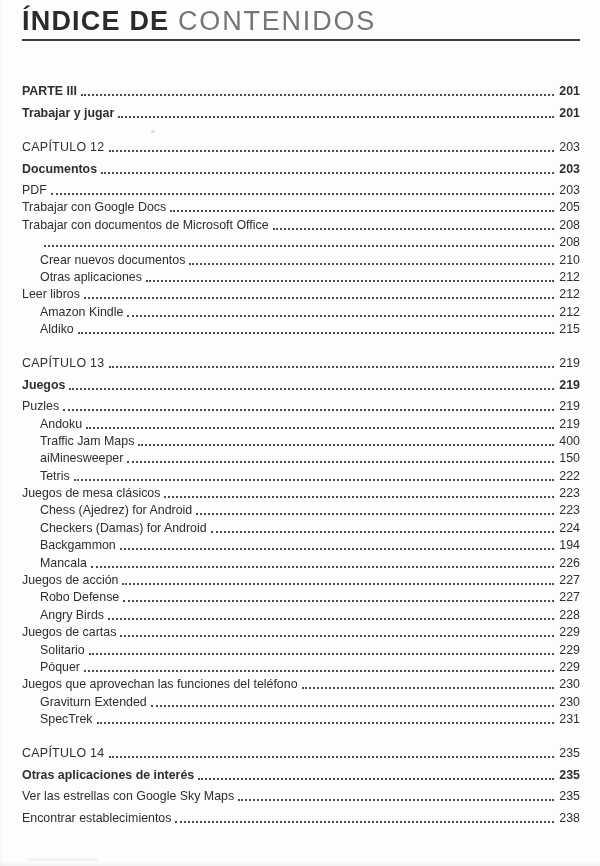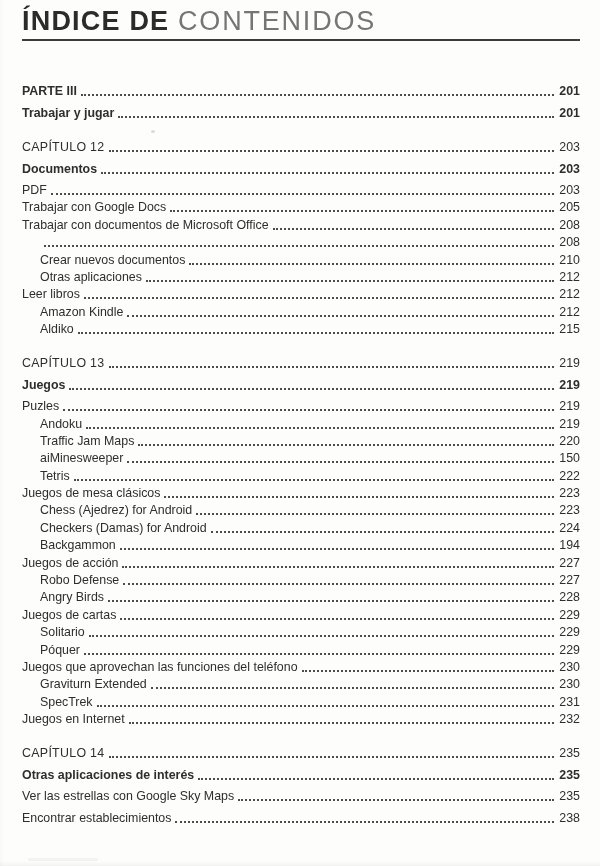--- a/index.html
+++ b/index.html
@@ -178,21 +178,21 @@
           <span class="pagenum">219</span>
         </div>
         <div class="row subsection">
           <span class="label">Andoku</span>
           <span class="leader"></span>
           <span class="pagenum">219</span>
         </div>
         <div class="row subsection">
           <span class="label">Traffic Jam Maps</span>
           <span class="leader"></span>
-          <span class="pagenum">220</span>
+          <span class="pagenum">400</span>
         </div>
         <div class="row subsection">
           <span class="label">aiMinesweeper</span>
           <span class="leader"></span>
           <span class="pagenum">150</span>
         </div>
         <div class="row subsection">
           <span class="label">Tetris</span>
           <span class="leader"></span>
           <span class="pagenum">222</span>
@@ -210,20 +210,25 @@
         <div class="row subsection">
           <span class="label">Checkers (Damas) for Android</span>
           <span class="leader"></span>
           <span class="pagenum">224</span>
         </div>
         <div class="row subsection">
           <span class="label">Backgammon</span>
           <span class="leader"></span>
           <span class="pagenum">194</span>
         </div>
+        <div class="row subsection">
+          <span class="label">Mancala</span>
+          <span class="leader"></span>
+          <span class="pagenum">226</span>
+        </div>
         <div class="row section">
           <span class="label">Juegos de acción</span>
           <span class="leader"></span>
           <span class="pagenum">227</span>
         </div>
         <div class="row subsection">
           <span class="label">Robo Defense</span>
           <span class="leader"></span>
           <span class="pagenum">227</span>
         </div>
@@ -254,25 +259,20 @@
         </div>
         <div class="row subsection">
           <span class="label">Graviturn Extended</span>
           <span class="leader"></span>
           <span class="pagenum">230</span>
         </div>
         <div class="row subsection">
           <span class="label">SpecTrek</span>
           <span class="leader"></span>
           <span class="pagenum">231</span>
-        </div>
-        <div class="row section">
-          <span class="label">Juegos en Internet</span>
-          <span class="leader"></span>
-          <span class="pagenum">232</span>
         </div>
       </section>
       <section class="block">
         <div class="row chapter">
           <span class="label">CAPÍTULO 14</span>
           <span class="leader"></span>
           <span class="pagenum">235</span>
         </div>
         <div class="row title">
           <span class="label">Otras aplicaciones de interés</span>

